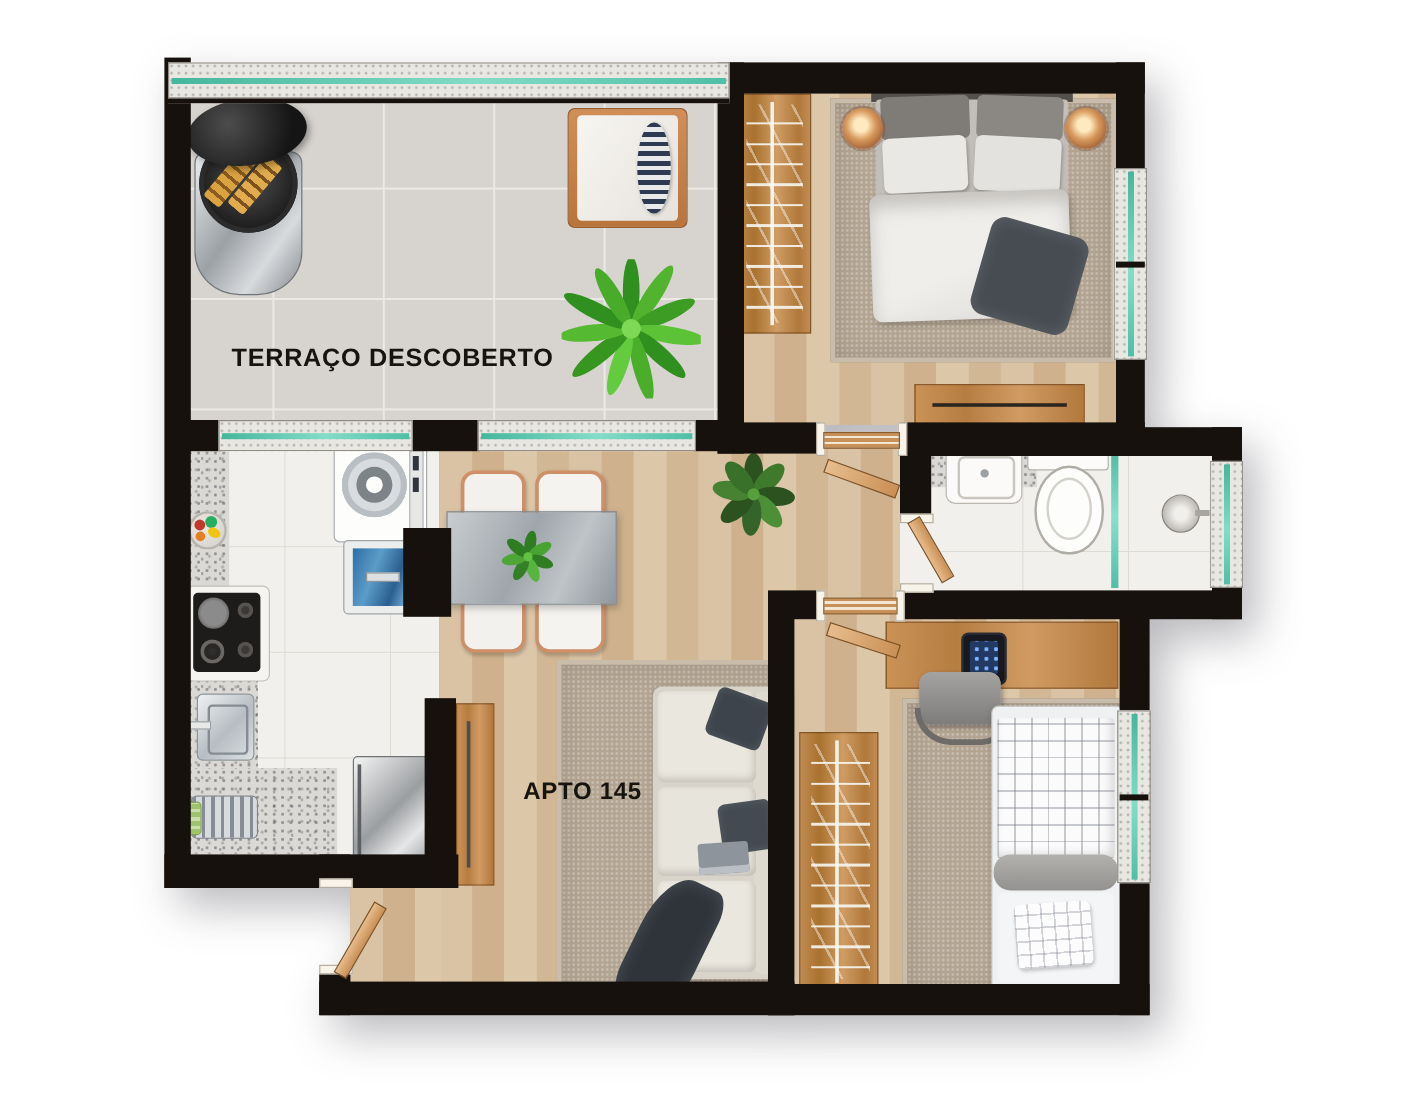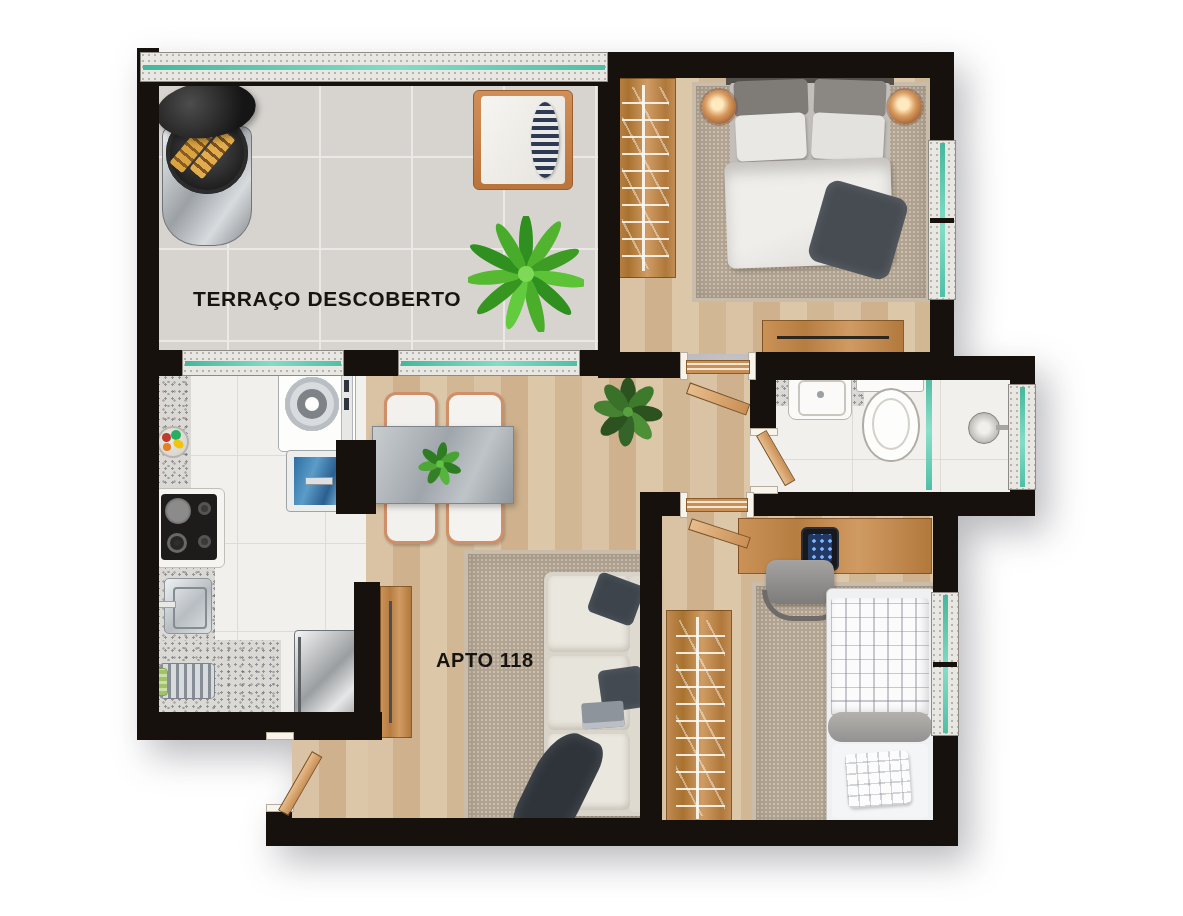--- a/index.html
+++ b/index.html
@@ -371,16 +371,16 @@
   <div class="jamb" style="left:680px;top:492px;width:6px;height:24px;"></div>
   <div class="jamb" style="left:746px;top:492px;width:6px;height:24px;"></div>
   <div class="thresh" style="left:686px;top:498px;width:60px;height:12px;"></div>
   <div class="leaf" style="left:690px;top:518px;width:60px;height:10px;transform:rotate(18deg);transform-origin:left center;"></div>
 
   <div class="jamb" style="left:266px;top:732px;width:26px;height:6px;"></div>
   <div class="jamb" style="left:266px;top:804px;width:26px;height:6px;"></div>
   <div class="leaf" style="left:278px;top:742px;width:10px;height:66px;transform:rotate(30deg);transform-origin:bottom left;"></div>
 
   <div class="label" style="left:193px;top:287px;font-size:21px;">TERRAÇO DESCOBERTO</div>
-  <div class="label" style="left:436px;top:649px;font-size:20px;">APTO 118</div>
+  <div class="label" style="left:436px;top:649px;font-size:20px;">APTO 145</div>
 
  </div>
 </div>
 
 </body></html>

